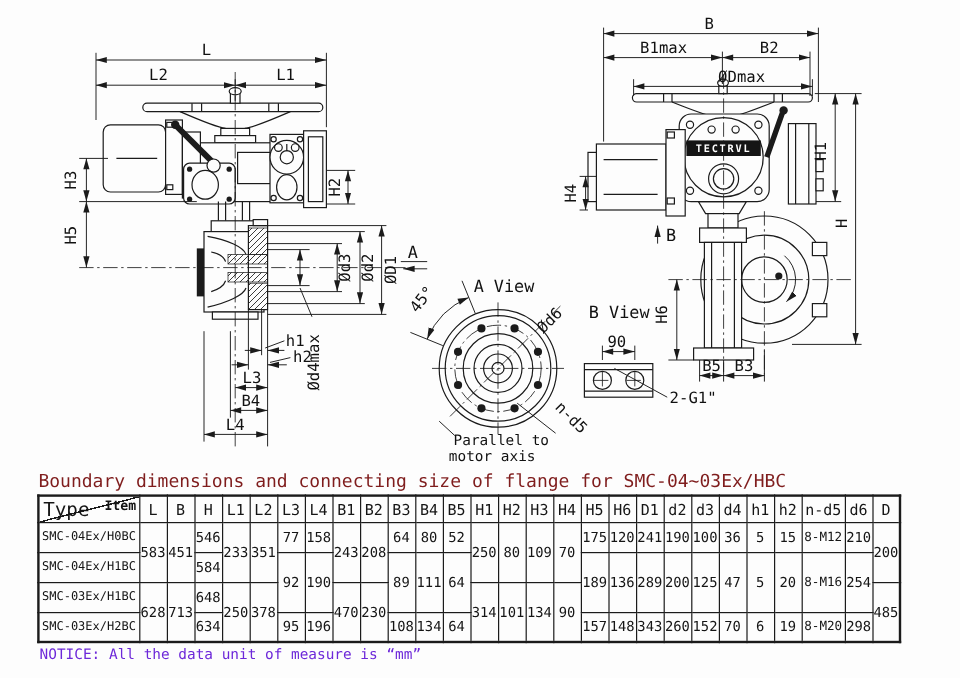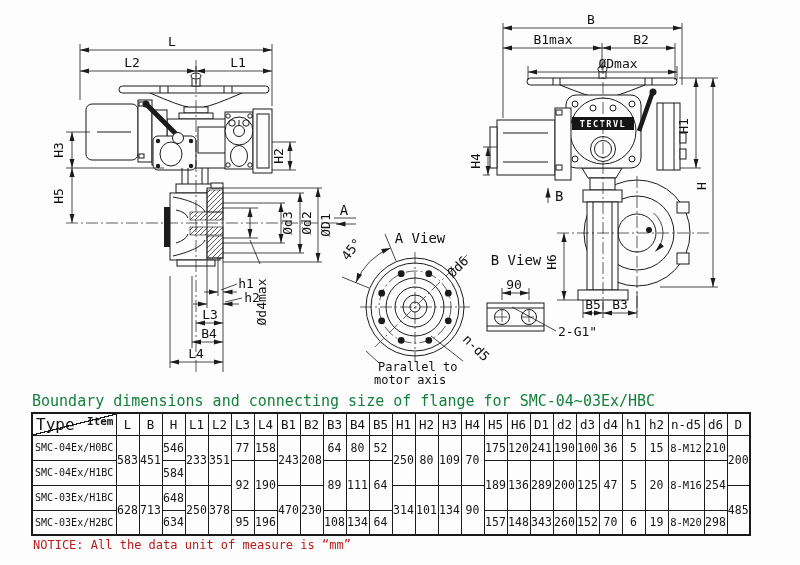--- a/index.html
+++ b/index.html
@@ -14,22 +14,22 @@
   .dim{stroke:#1b1b1b;stroke-width:0.8;fill:none;}
   .cl{stroke:#1b1b1b;stroke-width:0.7;fill:none;stroke-dasharray:12 3 2 3;}
   .dk{fill:#1b1b1b;stroke:none;}
   .lbl{font:13px "DejaVu Sans Mono",monospace;fill:#111;}
   .lbl14{font:14px "DejaVu Sans Mono",monospace;fill:#111;}
   .lbl12{font:12px "DejaVu Sans Mono",monospace;fill:#111;}
   .logo{font:bold 8.5px "DejaVu Sans Mono",monospace;fill:#fff;letter-spacing:1.5px;}
 
   
   .title{position:absolute;left:32px;top:392px;width:760px;font-size:15px;letter-spacing:0;
-         white-space:nowrap;color:#15803d;}
-  .notice{position:absolute;left:33px;top:538px;font-size:12px;white-space:nowrap;color:#b91c1c;}
+         white-space:nowrap;color:#7f1d1d;}
+  .notice{position:absolute;left:33px;top:538px;font-size:12px;white-space:nowrap;color:#6d28d9;}
 
   
   .tblwrap{position:absolute;left:31px;top:412px;}
   table{border-collapse:collapse;table-layout:fixed;width:718px;border:2px solid #1b1b1b;}
   th,td{border:1px solid #1b1b1b;text-align:center;padding:0;overflow:hidden;white-space:nowrap;}
   thead th{height:22px;font-size:12.5px;font-weight:normal;}
   tbody td{height:25px;font-size:11.5px;font-weight:normal;}
   td.type{text-align:left;font-size:10px;padding-left:2px;}
   td.nd5{font-size:10.5px;margin-top:13px;}
   th.corner{position:relative;}

